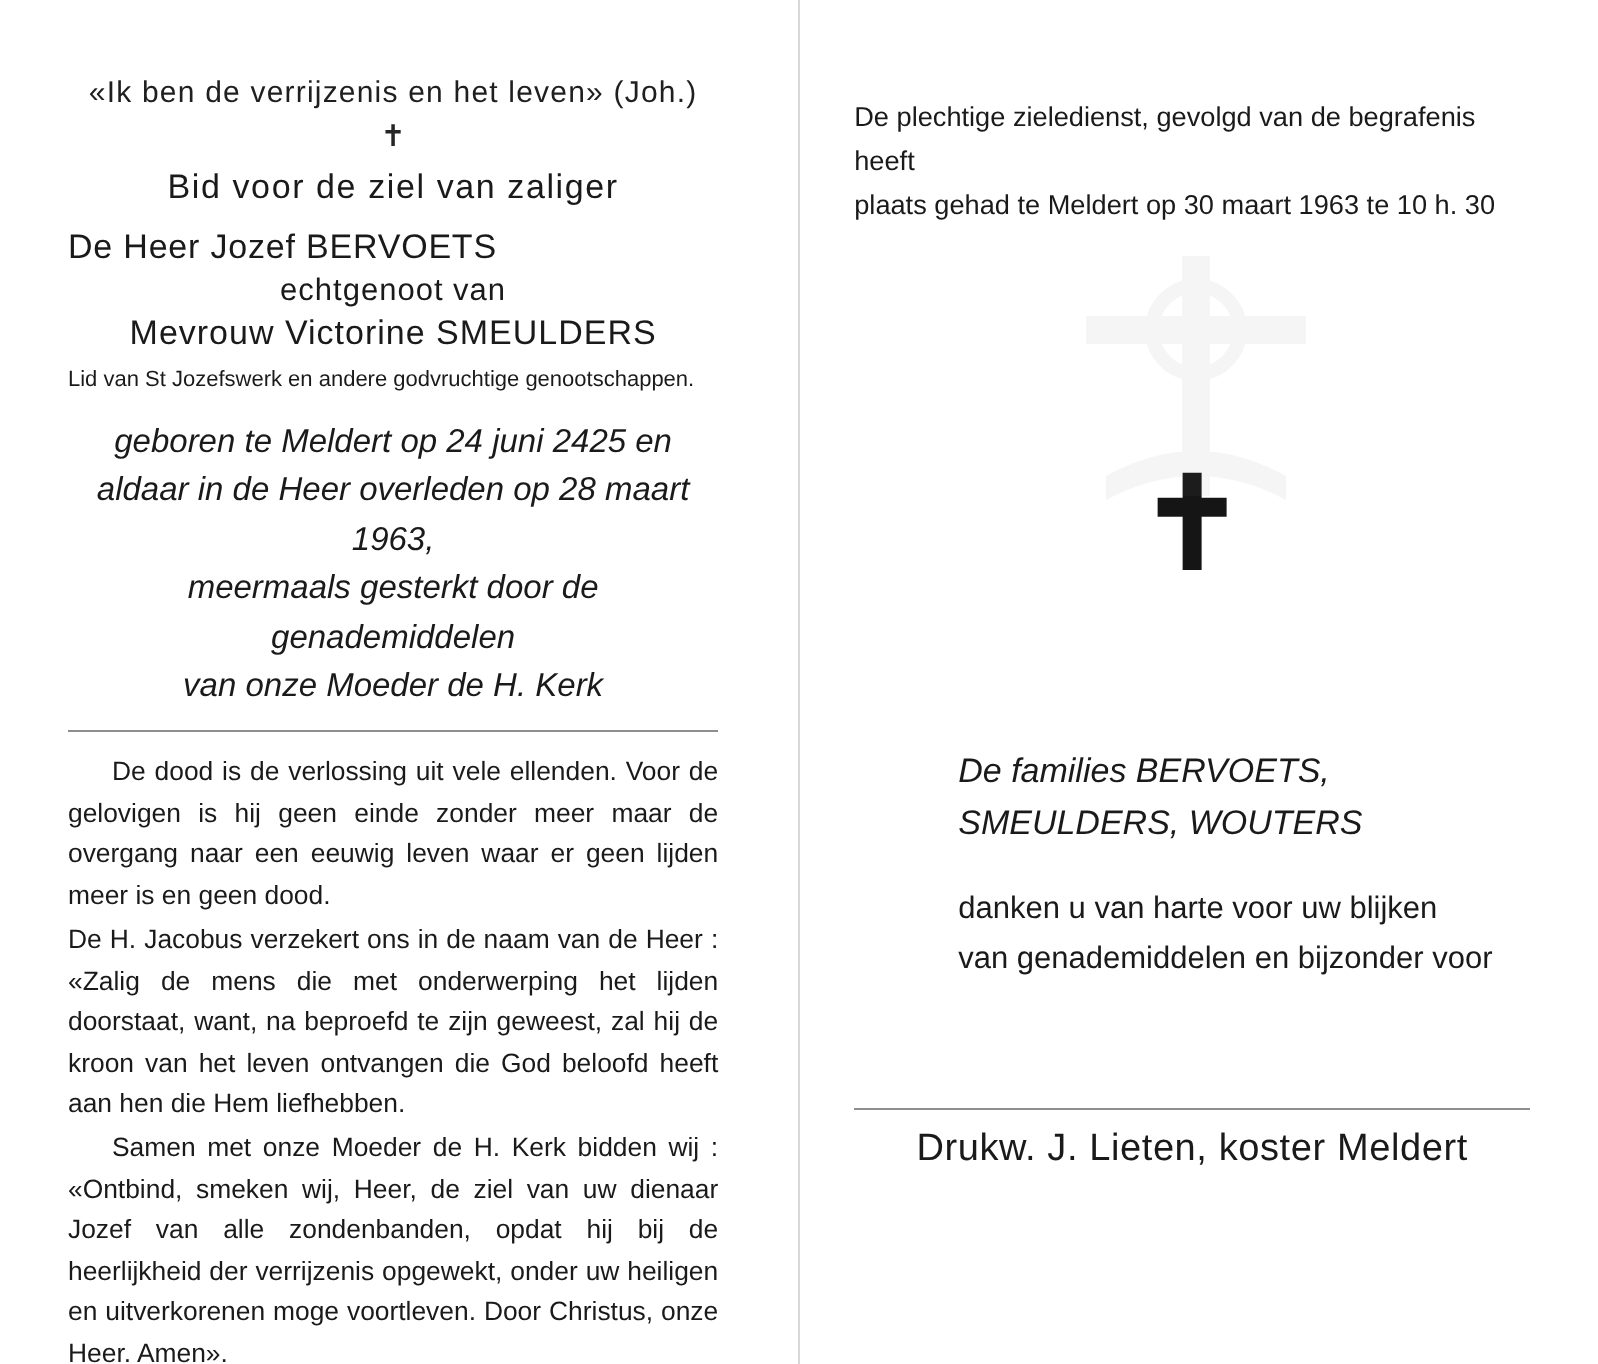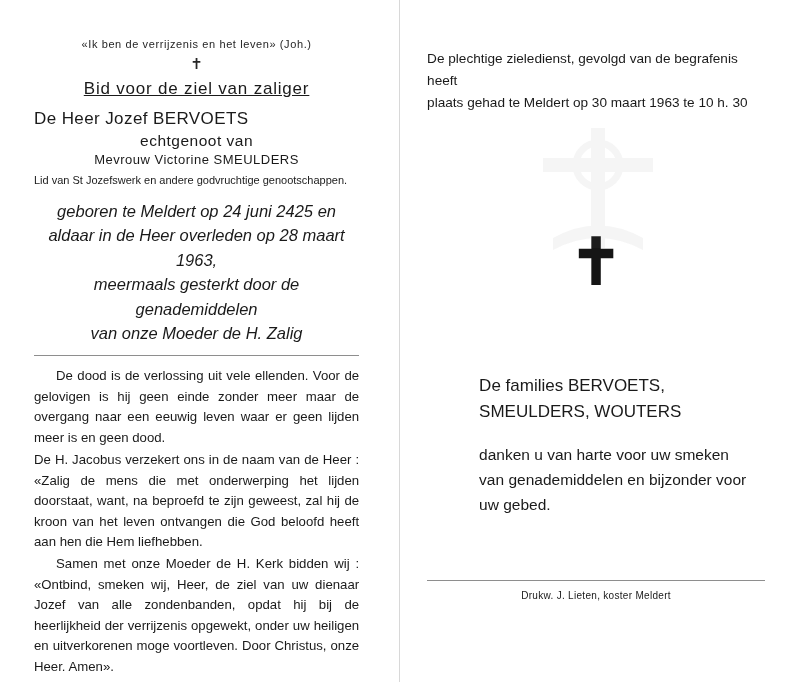--- a/index.html
+++ b/index.html
@@ -39,56 +39,55 @@
     padding: 38px 34px 18px 34px;
   }
   .page-right {
     width: 412px;
     padding: 48px 34px 18px 34px;
   }
 
   
   .verse {
     text-align: center;
-    font-size: 11px;
+    font-size: 15px;
     letter-spacing: 0.6px;
     color: #1f1f1f;
     margin: 0 0 6px 0;
     white-space: nowrap;
   }
   .cross-small {
     text-align: center;
     font-size: 15px;
     line-height: 1;
     margin: 2px 0 8px 0;
     color: #262626;
   }
   .invite {
     text-align: center;
     font-size: 17px;
     letter-spacing: 0.8px;
     margin: 0 0 10px 0;
-    text-decoration: underline;
   }
   .deceased-name {
     text-align: left;
     font-size: 17px;
     font-weight: normal;
     letter-spacing: 0.4px;
     margin: 0 0 3px 0;
   }
   .spouse-rel {
     text-align: center;
     font-size: 15.5px;
     letter-spacing: 0.5px;
     margin: 0 0 2px 0;
   }
   .spouse-name {
     text-align: center;
-    font-size: 13px;
+    font-size: 17px;
     letter-spacing: 0.5px;
     margin: 0 0 6px 0;
   }
   .membership {
     font-size: 11px;
     line-height: 1.45;
     text-align: left;
     margin: 0 0 10px 0;
   }
   .dates {
@@ -145,38 +144,39 @@
     font-weight: bold;
   }
   .families {
     font-size: 17px;
     line-height: 1.5;
     margin: 78px 0 0 0;
     padding-left: 52px;
   }
   .families .ln {
     display: block;
+    font-style: italic;
   }
   .thanks {
     font-size: 15.5px;
     line-height: 1.62;
     margin: 18px 0 0 0;
     padding-left: 52px;
   }
   .thanks .ln {
     display: block;
   }
   .printer-rule {
     border: none;
     border-top: 1px solid #8e8e8e;
     margin: 62px 0 9px 0;
   }
   .printer {
     text-align: center;
-    font-size: 10px;
+    font-size: 19px;
     letter-spacing: 0.3px;
   }
 </style>
 </head>
 <body>
 
 <div class="card">
 
   <div class="fold"></div>
 
@@ -193,21 +193,21 @@
     <p class="spouse-rel">echtgenoot van</p>
 
     <p class="spouse-name">Mevrouw  Victorine SMEULDERS</p>
 
     <p class="membership">Lid van St Jozefswerk en andere godvruchtige genootschappen.</p>
 
     <div class="dates">
       <span class="ln">geboren te Meldert op 24 juni 2425 en</span>
       <span class="ln">aldaar in de Heer overleden op 28 maart 1963,</span>
       <span class="ln">meermaals gesterkt door de genademiddelen</span>
-      <span class="ln">van onze Moeder de H. Zalig</span>
+      <span class="ln">van onze Moeder de H. Kerk</span>
     </div>
 
     <hr class="rule">
 
     <p class="body-text indent">De dood is de verlossing uit vele ellenden. Voor de gelovigen is hij geen einde zonder meer maar de overgang naar een eeuwig leven waar er geen lijden meer is en geen dood.</p>
     <p class="body-text">De H. Jacobus verzekert ons in de naam van de Heer : «Zalig de mens die met onderwerping het lijden doorstaat, want, na beproefd te zijn geweest, zal hij de kroon van het leven ontvangen die God beloofd heeft aan hen die Hem liefhebben.</p>
     <p class="body-text indent">Samen met onze Moeder de H. Kerk bidden wij : «Ontbind, smeken wij, Heer, de ziel van uw dienaar Jozef van alle zondenbanden, opdat hij bij de heerlijkheid der verrijzenis opgewekt, onder uw heiligen en uitverkorenen moge voortleven. Door Christus, onze Heer. Amen».</p>
 
   </div>
 
@@ -228,23 +228,22 @@
     </svg>
 
     <div class="big-cross">✝</div>
 
     <div class="families">
       <span class="ln">De families BERVOETS,</span>
       <span class="ln">SMEULDERS, WOUTERS</span>
     </div>
 
     <div class="thanks">
-      <span class="ln">danken u van harte voor uw smeken</span>
+      <span class="ln">danken u van harte voor uw blijken</span>
       <span class="ln">van genademiddelen en bijzonder voor</span>
-      <span class="ln">uw gebed.</span>
     </div>
 
     <hr class="printer-rule">
 
     <div class="printer">Drukw. J. Lieten, koster Meldert</div>
 
   </div>
 
 </div>
 

